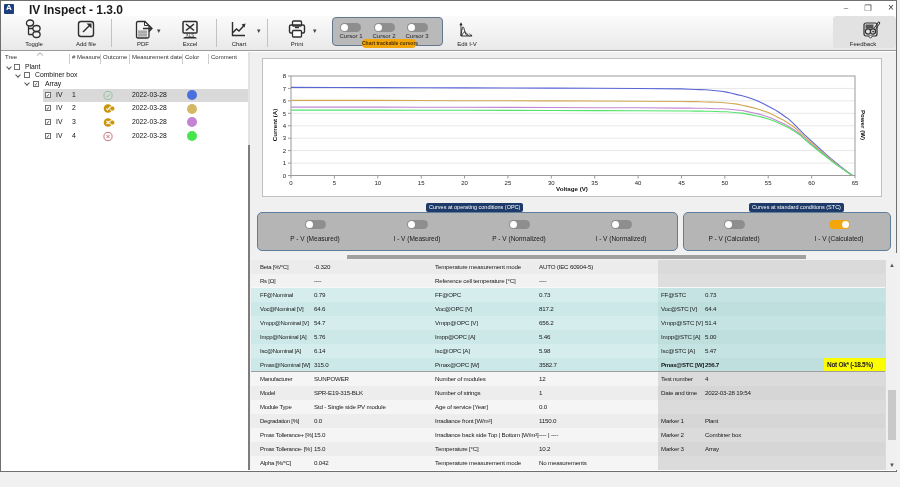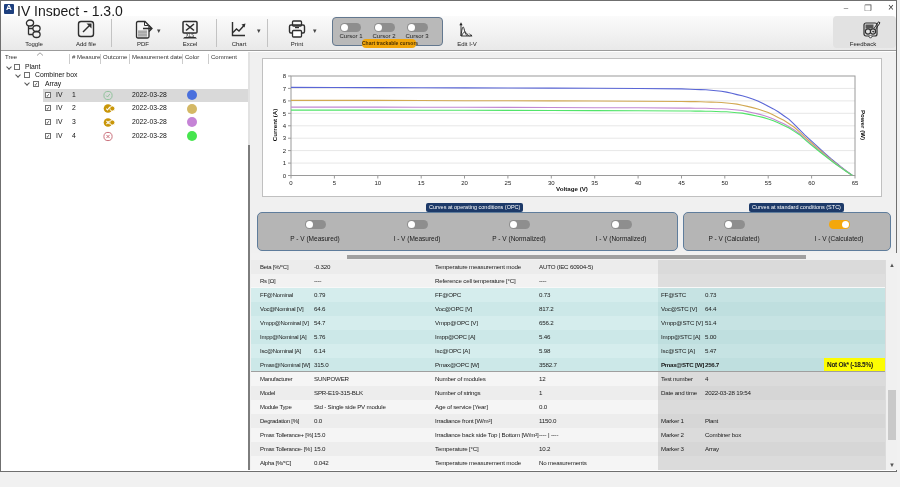--- a/index.html
+++ b/index.html
@@ -5,21 +5,21 @@
 * { margin:0; padding:0; box-sizing:border-box; }
 html,body { width:900px; height:487px; overflow:hidden; background:#f1f1f1;
   font-family:"Liberation Sans", sans-serif; }
 #win { position:absolute; left:0; top:0; width:897px; height:472px;
   border:1px solid #6f6f6f; background:#fff; }
 .abs { position:absolute; }
 
 #titlebar { position:absolute; left:0; top:0; width:100%; height:15px; background:#fff; }
 #appicon { position:absolute; left:3px; top:2.5px; width:10px; height:10px; background:#1d3f7e; border-radius:1px; }
 #appicon span { position:absolute; left:0; top:-1px; width:10px; text-align:center; color:#fff; font-size:8px; font-weight:bold; }
-#title { position:absolute; left:16px; top:1.5px; font-size:14px; color:#1a1a1a; }
+#title { position:absolute; left:28px; top:1.5px; font-size:12px; color:#1a1a1a;font-weight:bold; }
 .winbtn { position:absolute; top:0px; width:12px; height:14px; color:#444; font-size:8px; text-align:center; line-height:14px; }
 
 #toolbar { position:absolute; left:0px; top:15px; width:895px; height:35px;
   background:linear-gradient(#fbfbfb,#e9e9e9); border-bottom:1px solid #9b9b9b; }
 .tbsep { position:absolute; top:3px; height:28px; width:1px; background:#c3c3c3; }
 .tbtn { position:absolute; top:2px; text-align:center; color:#333; }
 .tbtn svg { display:block; margin:0 auto; }
 .tbtn .lbl { margin-top:-2px; font-size:6px; color:#222; display:block; margin-top:1px; }
 .caret { position:absolute; font-size:7px; color:#444; }
 

